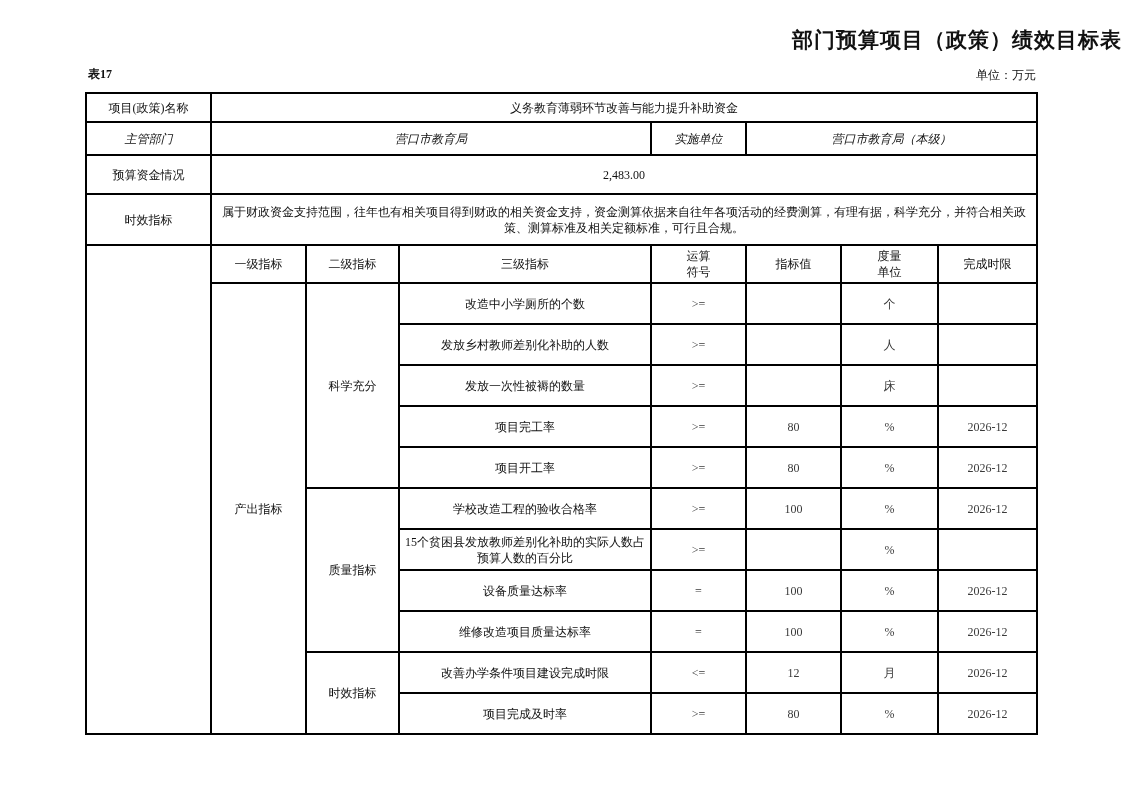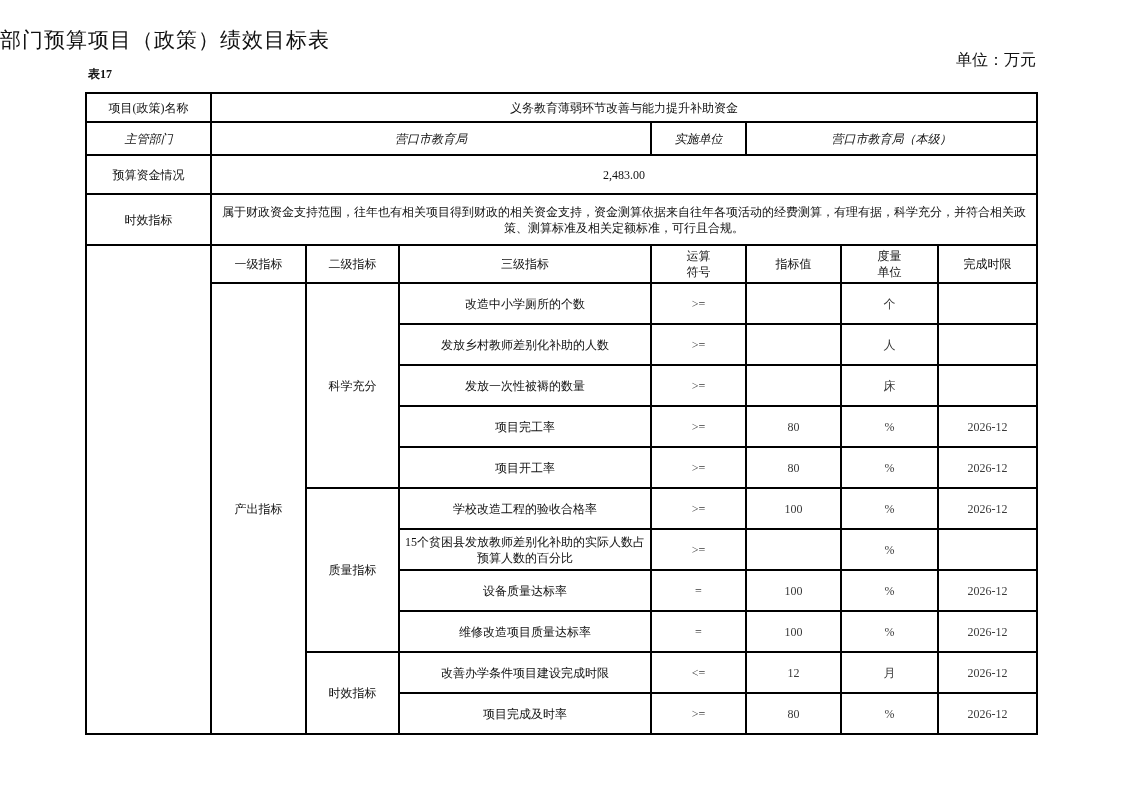--- a/index.html
+++ b/index.html
@@ -7,31 +7,31 @@
     position:relative;
     width:1122px;height:793px;
     background:#ffffff;
     font-family:"Liberation Serif","DejaVu Serif",serif;
     color:#111;
     overflow:hidden;
     margin:0 auto;
   }
   .title{
     position:absolute;top:26px;left:0;width:100%;
-    text-align:left;
-    font-size:21px;font-weight:400;letter-spacing:1px;
+    text-align:right;
+    font-size:21px;font-weight:700;letter-spacing:1px;
   }
   .table-no{
     position:absolute;left:88px;top:66px;
     font-size:12px;
     font-weight:bold;
   }
   .unit-label{
-    position:absolute;right:86px;top:50px;
-    font-size:16px;
+    position:absolute;right:86px;top:67px;
+    font-size:12px;
   }
   table.main{
     position:absolute;left:85px;top:92px;
     border-collapse:collapse;table-layout:fixed;
     width:951px;
   }
   table.main td{
     border:2px solid #000;
     text-align:center;vertical-align:middle;
     font-size:12px;line-height:16px;

